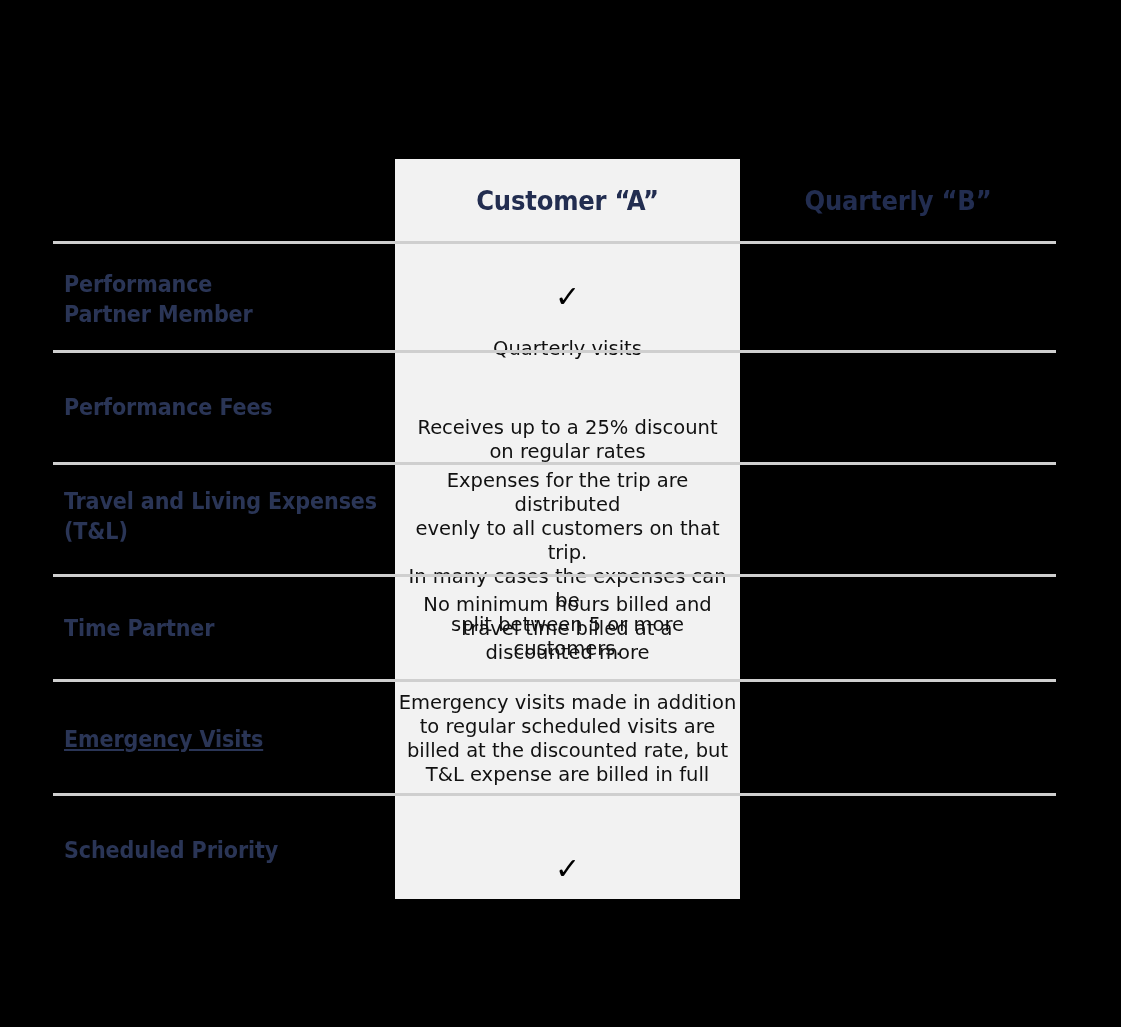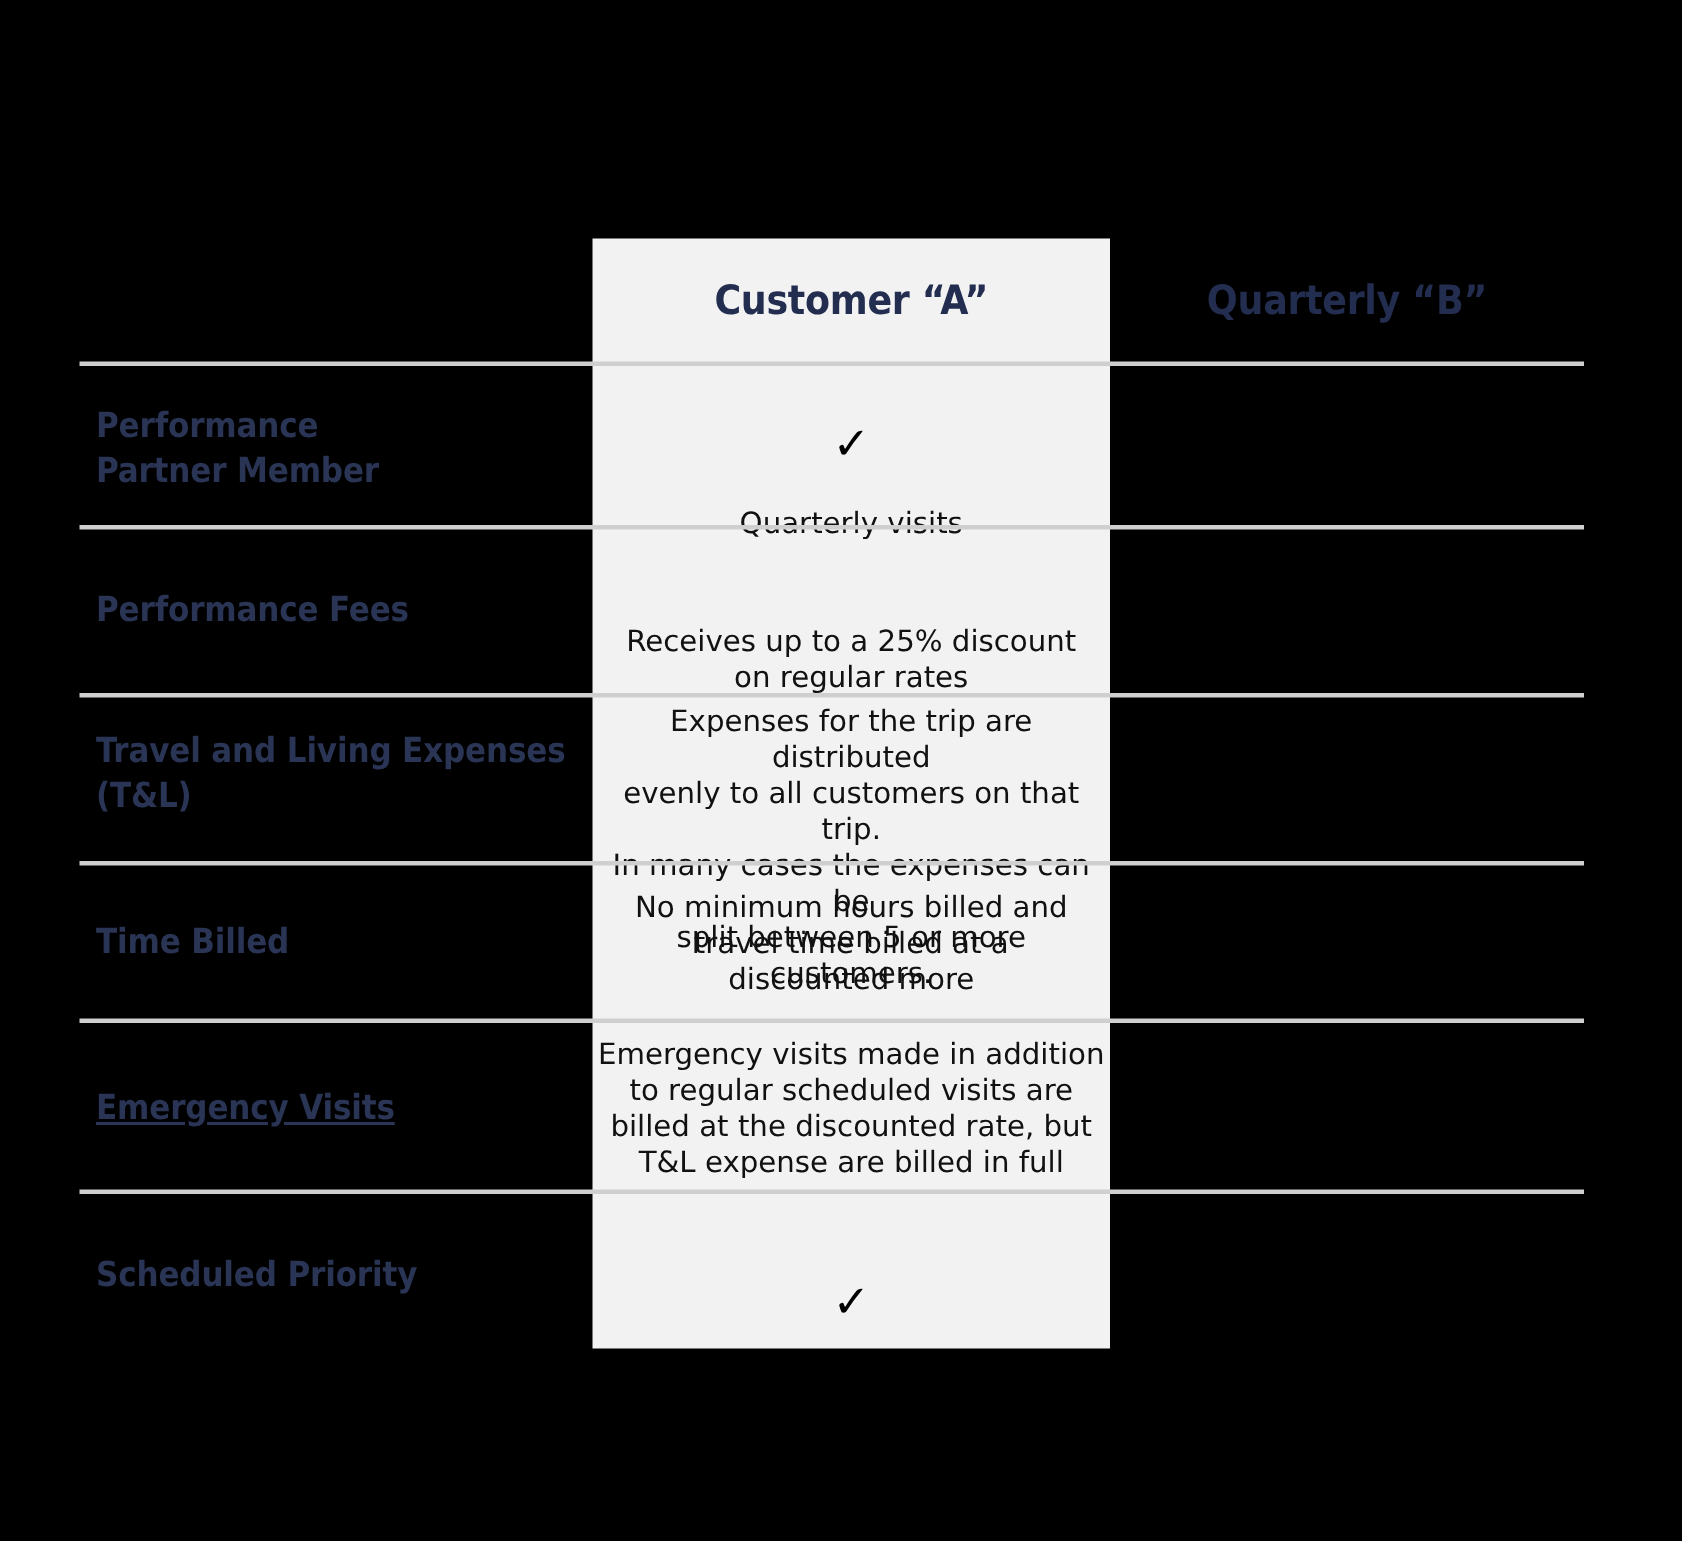--- a/index.html
+++ b/index.html
@@ -155,21 +155,21 @@
 (T&amp;L)</div>
     <div class="row-cell-a" style="top:7px;">Expenses for the trip are distributed
 evenly to all customers on that trip.
 In many cases the expenses can be
 split between 5 or more customers.</div>
     <div class="row-cell-b" style="top:7px;"></div>
   </div>
   <div class="divider" style="top:574px;"></div>
 
   <div class="row" style="top:574px; height:105px;">
-    <div class="row-label" style="top:39px;">Time Billed</div>
+    <div class="row-label" style="top:39px;">Time Partner</div>
     <div class="row-cell-a" style="top:19px;">No minimum hours billed and
 travel time billed at a
 discounted more</div>
     <div class="row-cell-b" style="top:19px;"></div>
   </div>
   <div class="divider" style="top:679px;"></div>
 
   <div class="row" style="top:679px; height:114px;">
     <div class="row-label" style="top:45px;text-decoration:underline;">Emergency Visits</div>
     <div class="row-cell-a" style="top:12px;">Emergency visits made in addition

